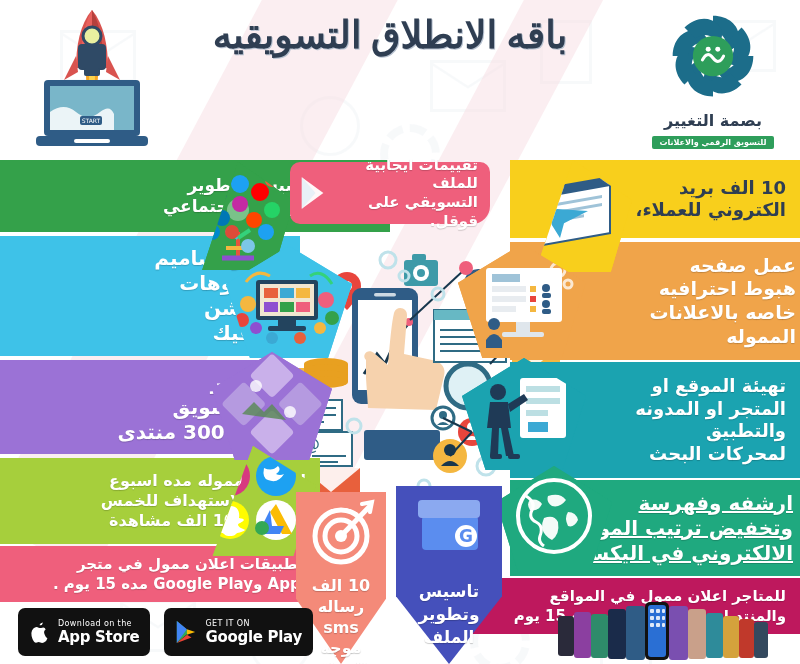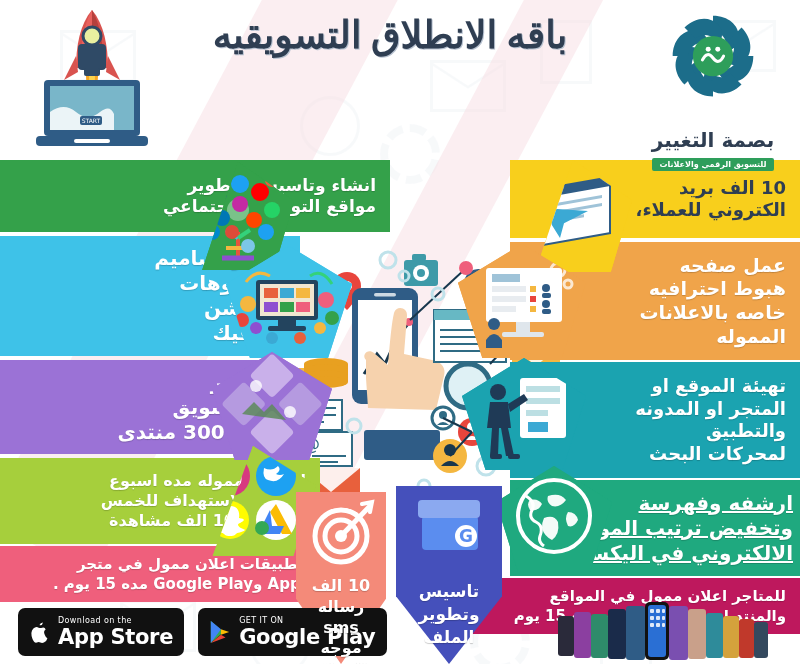--- a/index.html
+++ b/index.html
@@ -37,21 +37,21 @@
     text-shadow:1px 1px 0 #b9c3d1;
   }
   .title-sub{
     font-size:28px;font-weight:bold;color:#2f3e52;letter-spacing:-.5px;
     line-height:1.2;margin-top:8px;white-space:nowrap;
     text-shadow:1px 1px 0 #b9c3d1;
   }
 
   .rocket-art{position:absolute;left:30px;top:8px;width:124px;height:140px;}
   .brand{position:absolute;right:12px;top:10px;width:150px;height:135px;text-align:center;}
-  .brand-name{font-size:20px;font-weight:bold;color:#2f3e52;margin-top:18px;letter-spacing:-.3px;}
+  .brand-name{font-size:16px;font-weight:bold;color:#2f3e52;margin-top:1px;letter-spacing:-.3px;}
   .brand-tag{display:inline-block;background:#2e9e5b;color:#fff;font-size:8px;font-weight:bold;
     padding:2px 7px;border-radius:2px;margin-top:2px;letter-spacing:-.2px;}
 
   
   .center-art{position:absolute;left:228px;top:240px;width:348px;height:300px;z-index:2;}
 
   
   .band{position:absolute;display:flex;align-items:center;z-index:4;}
   .band .txt{
     color:#fff;font-weight:bold;line-height:1.25;
@@ -79,21 +79,21 @@
     position:absolute;z-index:6;
     clip-path:polygon(0% 0%,100% 0%,100% 62%,50% 100%,0% 62%);
   }
 
   
   .store-badges{position:absolute;left:18px;top:608px;display:flex;gap:14px;z-index:7;}
   .sbadge{background:#111;border-radius:7px;height:40px;display:flex;align-items:center;
     padding:4px 11px;gap:8px;direction:ltr;}
   .sbadge .sb-txt{color:#fff;line-height:1;}
   .sbadge .sb-small{font-size:8px;letter-spacing:.4px;}
-  .sbadge .sb-big{font-size:21px;font-weight:bold;letter-spacing:-.3px;margin-top:2px;}
+  .sbadge .sb-big{font-size:15px;font-weight:bold;letter-spacing:-.3px;margin-top:2px;}
 
   .phones{position:absolute;right:10px;top:600px;width:250px;height:62px;z-index:7;}
 </style>
 </head>
 <body>
 
 <div class="stage">
 
   <div class="bg-pattern">
     <div class="wm env" style="left:60px;top:30px;"></div>
@@ -433,20 +433,28 @@
       <path d="M80 64 l-12 24 h22 l4 -8 h-12Z" fill="#4285f4"></path>
       <circle cx="72" cy="82" r="7" fill="#34a853"></circle>
     </svg>
   </div>
 
   <div class="band left" style="top:546px;width:330px;height:56px;background:#ef5f7c;">
     <div class="txt" style="font-size:15px;padding-right:14px;line-height:1.35;">للتطبيقات اعلان ممول في متجر
 Apple وGoogle Play مده 15 يوم .</div>
   </div>
 
+  <div class="band" style="left:290px;top:162px;width:200px;height:62px;background:#ef5f7c;border-radius:10px 10px 18px 10px;z-index:7;">
+    <div class="txt" style="font-size:15px;padding-right:12px;width:148px;text-align:right;">تقييمات ايجابية للملف
+التسويقي على قوقل.</div>
+    <svg viewBox="0 0 40 40" width="40" height="40" style="margin-left:4px;">
+      <path d="M8 4 L30 20 L8 36Z" fill="#fff" opacity=".95"></path>
+      <path d="M8 4 L22 20 L8 36Z" fill="#e6eef6" opacity=".9"></path>
+    </svg>
+  </div>
 
   <div class="band right" style="top:160px;width:290px;height:78px;background:#f8cf1c;">
     <div class="txt" style="font-size:18px;color:#2f3e52;text-shadow:none;padding-right:14px;">10 الف بريد
 الكتروني للعملاء،</div>
   </div>
   <div class="pent" style="left:514px;top:160px;width:118px;height:112px;background:#f8cf1c;">
     <svg viewBox="0 0 118 112" width="118" height="112">
       <rect width="118" height="112" fill="#f8cf1c"></rect>
       <g transform="skewY(-10) translate(0,10)">
         <rect x="22" y="24" width="74" height="56" fill="#fff" stroke="#2f5c86" stroke-width="2"></rect>
@@ -455,21 +463,21 @@
             <line x1="28" y1="42" x2="88" y2="42"></line>
             <line x1="28" y1="50" x2="88" y2="50"></line>
             <line x1="28" y1="58" x2="70" y2="58"></line>
           </g>
         <path d="M32 44 L74 54 L50 62 L46 76 L38 62Z" fill="#3ba9d4"></path>
       </g>
     </svg>
   </div>
 
   <div class="band right" style="top:242px;width:290px;height:118px;background:#f0a44a;">
-    <div class="txt" style="font-size:19px;padding-right:14px;">عمل صفحه
+    <div class="txt" style="font-size:19px;padding-right:4px;">عمل صفحه
 هبوط احترافيه
 خاصه بالاعلانات
 المموله</div>
   </div>
   <div class="pent2" style="left:458px;top:244px;width:128px;height:114px;background:#f0a44a;">
     <svg viewBox="0 0 128 114" width="128" height="114">
       <rect width="128" height="114" fill="#f0a44a"></rect>
       <rect x="28" y="24" width="76" height="54" rx="3" fill="#fff"></rect>
       <rect x="34" y="30" width="28" height="8" fill="#9fc3d8"></rect>
       <g fill="#e8ecf0">

